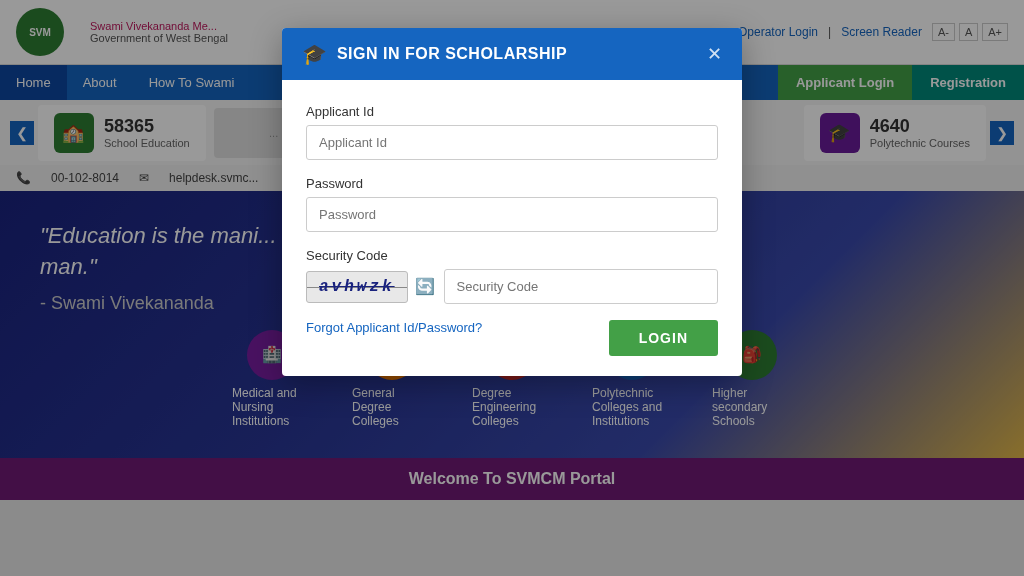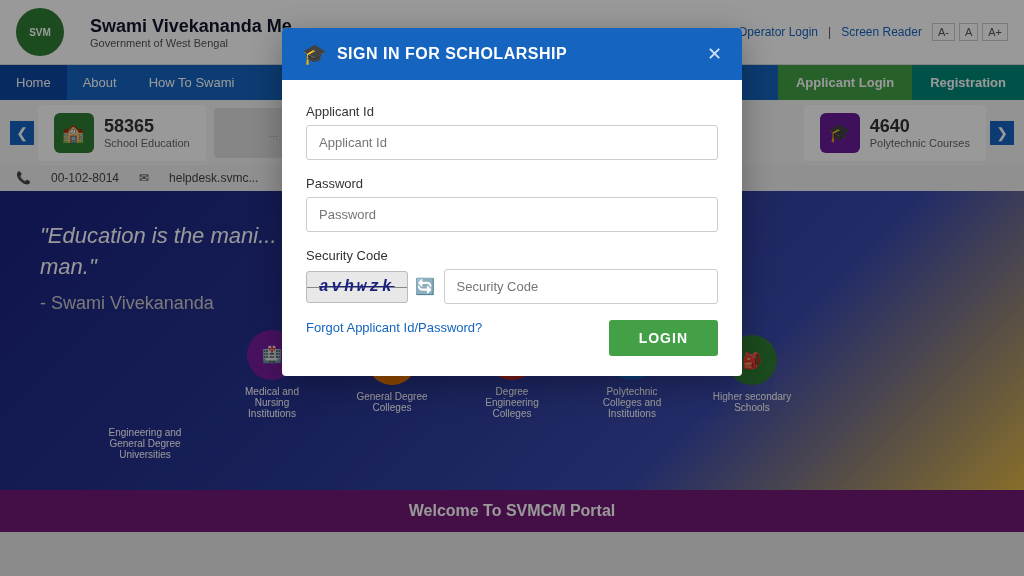--- a/index.html
+++ b/index.html
@@ -2,21 +2,21 @@
 <html><head>
   <meta charset="utf-8">
   <style>
     * { box-sizing: border-box; margin: 0; padding: 0; }
     body { font-family: Arial, sans-serif; width: 1024px; height: 576px; overflow: hidden; position: relative; background: #e8e8e8; }
 
     
     .header { background: #fff; display: flex; align-items: center; justify-content: space-between; padding: 8px 16px; border-bottom: 1px solid #ddd; }
     .header-left { display: flex; align-items: center; gap: 26px; }
     .logo-circle { width: 48px; height: 48px; border-radius: 50%; background: #2e7d32; display: flex; align-items: center; justify-content: center; color: white; font-size: 10px; font-weight: bold; }
-    .header-title { font-size: 18px; font-weight: bold; color: #0f172a; }
+    .header-title { font-size: 11px; font-weight: normal; color: #be185d; }
     .header-subtitle { font-size: 11px; color: #555; }
     .header-right { display: flex; align-items: center; gap: 10px; font-size: 12px; color: #555; }
     .font-controls { display: flex; gap: 4px; align-items: center; }
     .font-controls span { cursor: pointer; padding: 2px 5px; border: 1px solid #ccc; font-size: 11px; }
 
     
     .nav { background: #1565c0; display: flex; align-items: center; }
     .nav-item { color: white; padding: 10px 16px; font-size: 13px; cursor: pointer; }
     .nav-item.active { background: #0d47a1; }
     .nav-right { margin-left: auto; display: flex; }
@@ -37,21 +37,21 @@
     
     .contact-bar { background: #f0f0f0; padding: 6px 16px; font-size: 12px; color: #444; display: flex; gap: 20px; align-items: center; }
 
     
     .hero { background: linear-gradient(135deg, #1a237e 0%, #283593 40%, #3949ab 70%, #e3b849 100%); min-height: 260px; padding: 30px 40px; position: relative; overflow: hidden; }
     .hero-quote { color: white; font-size: 22px; font-style: italic; max-width: 420px; line-height: 1.4; }
     .hero-author { color: #ccc; font-size: 18px; margin-top: 10px; }
     .hero-circles { display: flex; align-items: center; justify-content: center; gap: 0; margin-top: 20px; position: relative; }
     .circle-item { display: flex; flex-direction: column; align-items: center; gap: 6px; }
     .circle-icon { width: 50px; height: 50px; border-radius: 50%; display: flex; align-items: center; justify-content: center; color: white; font-size: 16px; }
-    .circle-label { font-size: 10px; color: white; text-align: center; max-width: 80px; }
+    .circle-label { font-size: 12px; color: white; max-width: 80px; }
     .connector { width: 40px; height: 2px; background: rgba(255,255,255,0.5); margin-bottom: 20px; }
 
     
     .footer-bar { background: #701a75; color: white; text-align: center; padding: 12px; font-size: 16px; font-weight: bold; }
 
     
     .overlay { position: absolute; top: 0; left: 0; right: 0; bottom: 0; background: rgba(0,0,0,0.4); z-index: 10; }
 
     
     .modal { position: absolute; top: 28px; left: 50%; transform: translateX(-50%); width: 460px; background: white; border-radius: 4px; z-index: 20; box-shadow: 0 8px 32px rgba(0,0,0,0.3); overflow: hidden; }
@@ -159,23 +159,20 @@
     <div class="circle-item">
       <div class="circle-icon" style="background:#1565c0;">📚</div>
       <div class="circle-label">Polytechnic Colleges and Institutions</div>
     </div>
     <div class="connector"></div>
     <div class="circle-item">
       <div class="circle-icon" style="background:#2e7d32;">🎒</div>
       <div class="circle-label">Higher secondary Schools</div>
     </div>
   </div>
-  <div style="display:flex; gap:40px; margin-top:8px; padding-left:60px;">
-    <div style="font-size:10px; color:white; max-width:90px; text-align:center;">Engineering and General Degree Universities</div>
-  </div>
 </div>
 
 <div class="footer-bar">
   <span>Welcome To SVMCM Portal</span>
 </div>
 
 <div class="overlay"></div>
 
 <div class="modal">
   <div class="modal-header">

